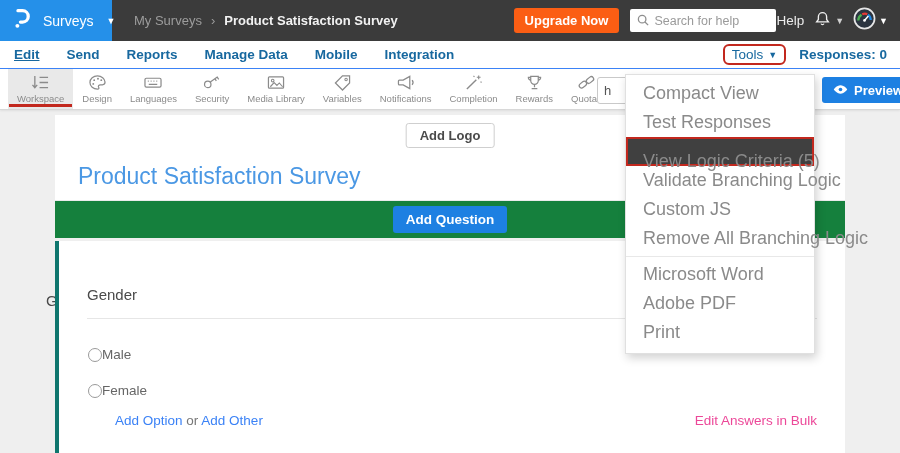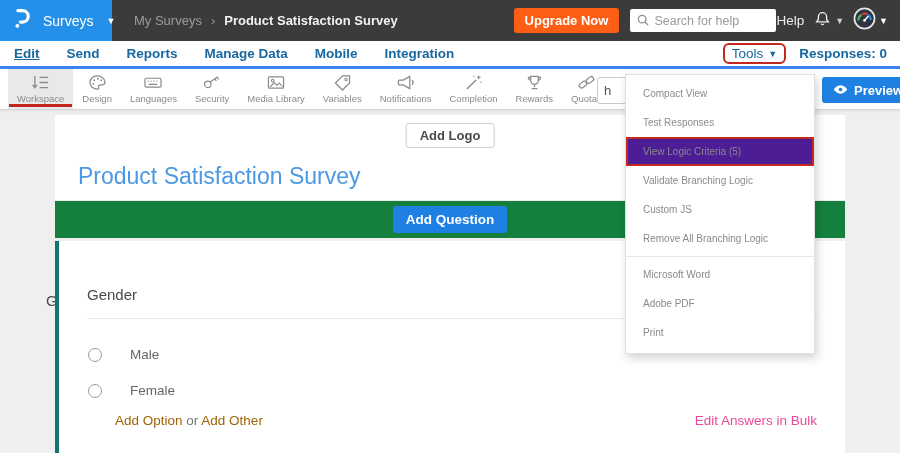--- a/index.html
+++ b/index.html
@@ -17,21 +17,21 @@
   .upgrade-btn { background:#fb5e14; color:#fff; font-size:13px; font-weight:700; padding:5px 11px; border-radius:3px; margin-right:11px; cursor:pointer; }
   .search-box { width:146px; height:23px; background:#fff; border-radius:2px; display:flex; align-items:center; padding:0 7px; gap:5px; }
   .search-box input { border:none; outline:none; width:110px; font-size:12.5px; color:#555; font-family:"Liberation Sans",sans-serif; }
   .search-box input::placeholder { color:#9a9a9a; }
   .help-label { color:#ececec; font-size:13.5px; margin-right:9px; cursor:pointer; }
   .icon-group { display:flex; align-items:center; gap:3px; margin-right:9px; cursor:pointer; }
   .icon-group .caret { color:#cfcfcf; }
   .avatar-wrap { display:flex; align-items:center; gap:3px; margin-right:12px; cursor:pointer; }
 
   
-  .navbar { position:absolute; top:41px; left:0; width:900px; height:28px; background:#fff; border-bottom:3px solid #3b82f6; display:flex; align-items:center; padding-left:14px; z-index:9; }
+  .navbar { position:absolute; top:41px; left:0; width:900px; height:28px; background:#fff; border-bottom:1px solid #3b82f6; display:flex; align-items:center; padding-left:14px; z-index:9; }
   .nav-item { font-size:13.5px; color:#17689f; font-weight:600; margin-right:27px; cursor:pointer; }
   .nav-item.active { text-decoration:underline; }
   .nav-right { margin-left:auto; display:flex; align-items:center; }
   .tools-btn { display:flex; align-items:center; gap:5px; border:2px solid #c2281e; border-radius:6px; padding:1px 7px; color:#17689f; font-size:13.5px; font-weight:400; cursor:pointer; }
   .tools-btn .caret { color:#17689f; }
   .responses { font-size:13.5px; color:#17689f; font-weight:600; margin:0 13px 0 13px; }
 
   
   .toolbar { position:absolute; top:69px; left:0; width:900px; height:41px; background:#fff; border-bottom:1px solid #d8d8d8; box-shadow:0 1px 2px rgba(0,0,0,0.07); display:flex; align-items:stretch; padding-left:8px; z-index:5; }
   .tool-item { position:relative; display:flex; flex-direction:column; align-items:center; justify-content:center; gap:2px; padding:0 9px; font-size:9.5px; color:#8b8b8b; cursor:pointer; }
@@ -44,33 +44,33 @@
   
   .header-card { position:absolute; left:55px; top:115px; width:790px; height:123px; background:#fff; z-index:1; }
   .add-logo-btn { position:absolute; top:8px; left:50%; transform:translateX(-50%); background:#fff; border:1px solid #cfcfcf; border-radius:3px; padding:4px 13px; font-size:13px; font-weight:700; color:#4a4a4a; cursor:pointer; }
   .survey-title { position:absolute; left:23px; top:48px; font-size:23px; color:#4b98e4; cursor:text; }
   .add-question-strip { position:absolute; left:0; right:0; top:85px; bottom:0; border-top:1px solid #ebebeb; background:#15803d; display:flex; align-items:center; justify-content:center; }
   .add-question-btn { background:#1d80e2; color:#fff; font-size:13.5px; font-weight:700; padding:6px 13px; border-radius:3px; cursor:pointer; }
 
   .question-card { position:absolute; left:55px; top:241px; width:790px; height:212px; background:#fff; border-left:4px solid #0f766e; z-index:1; }
   .q-title { position:absolute; left:28px; top:45px; font-size:15px; color:#4a4a4a; font-weight:500; cursor:text; }
   .q-divider { position:absolute; left:28px; right:28px; top:77px; border-top:1px solid #e6e6e6; }
-  .opt-row { position:absolute; left:29px; display:flex; align-items:center; gap:28px; cursor:pointer; }
+  .opt-row { position:absolute; left:29px; display:flex; align-items:center; gap:0; cursor:pointer; }
   .radio { width:14px; height:14px; border:1.5px solid #9a9a9a; border-radius:50%; background:#fff; }
   .opt-label { font-size:13.5px; color:#666; }
   .links-row { position:absolute; left:56px; top:172px; font-size:13.5px; }
-  .link { color:#a16207; cursor:pointer; }
+  .link { color:#3b82f6; cursor:pointer; }
   .or-text { color:#777; }
   .bulk-link { position:absolute; right:28px; top:172px; font-size:13.5px; color:#ec4899; cursor:pointer; }
   .gen-partial { position:absolute; left:26px; top:292px; font-size:15px; color:#4a4a4a; z-index:0;margin-left:20px; }
 
   
   .dropdown { position:absolute; left:625px; top:74px; width:190px; background:#fff; border:1px solid #e0e0e0; box-shadow:2px 4px 9px rgba(0,0,0,0.18); padding:4px 0 6px; z-index:20; }
-  .menu-item { height:29px; line-height:29px; padding:0 17px; font-size:10px; color:#8a8a8a; cursor:pointer; white-space:nowrap; }
-  .menu-item.highlighted { background:#4c1d95; border:2px solid #c2281e; line-height:25px; padding:0 15px; }
+  .menu-item { height:29px; line-height:29px; padding:0 17px; font-size:18px; color:#8a8a8a; cursor:pointer; white-space:nowrap; }
+  .menu-item.highlighted { background:#404040; border:2px solid #c2281e; line-height:25px; padding:10px 15px; }
   .menu-sep { border-top:1px solid #e8e8e8; margin:3px 0; }
 </style>
 </head>
 <body>
 
 <div id="app">
 
   <div class="topbar">
     <div class="logo-box">
       <span>

